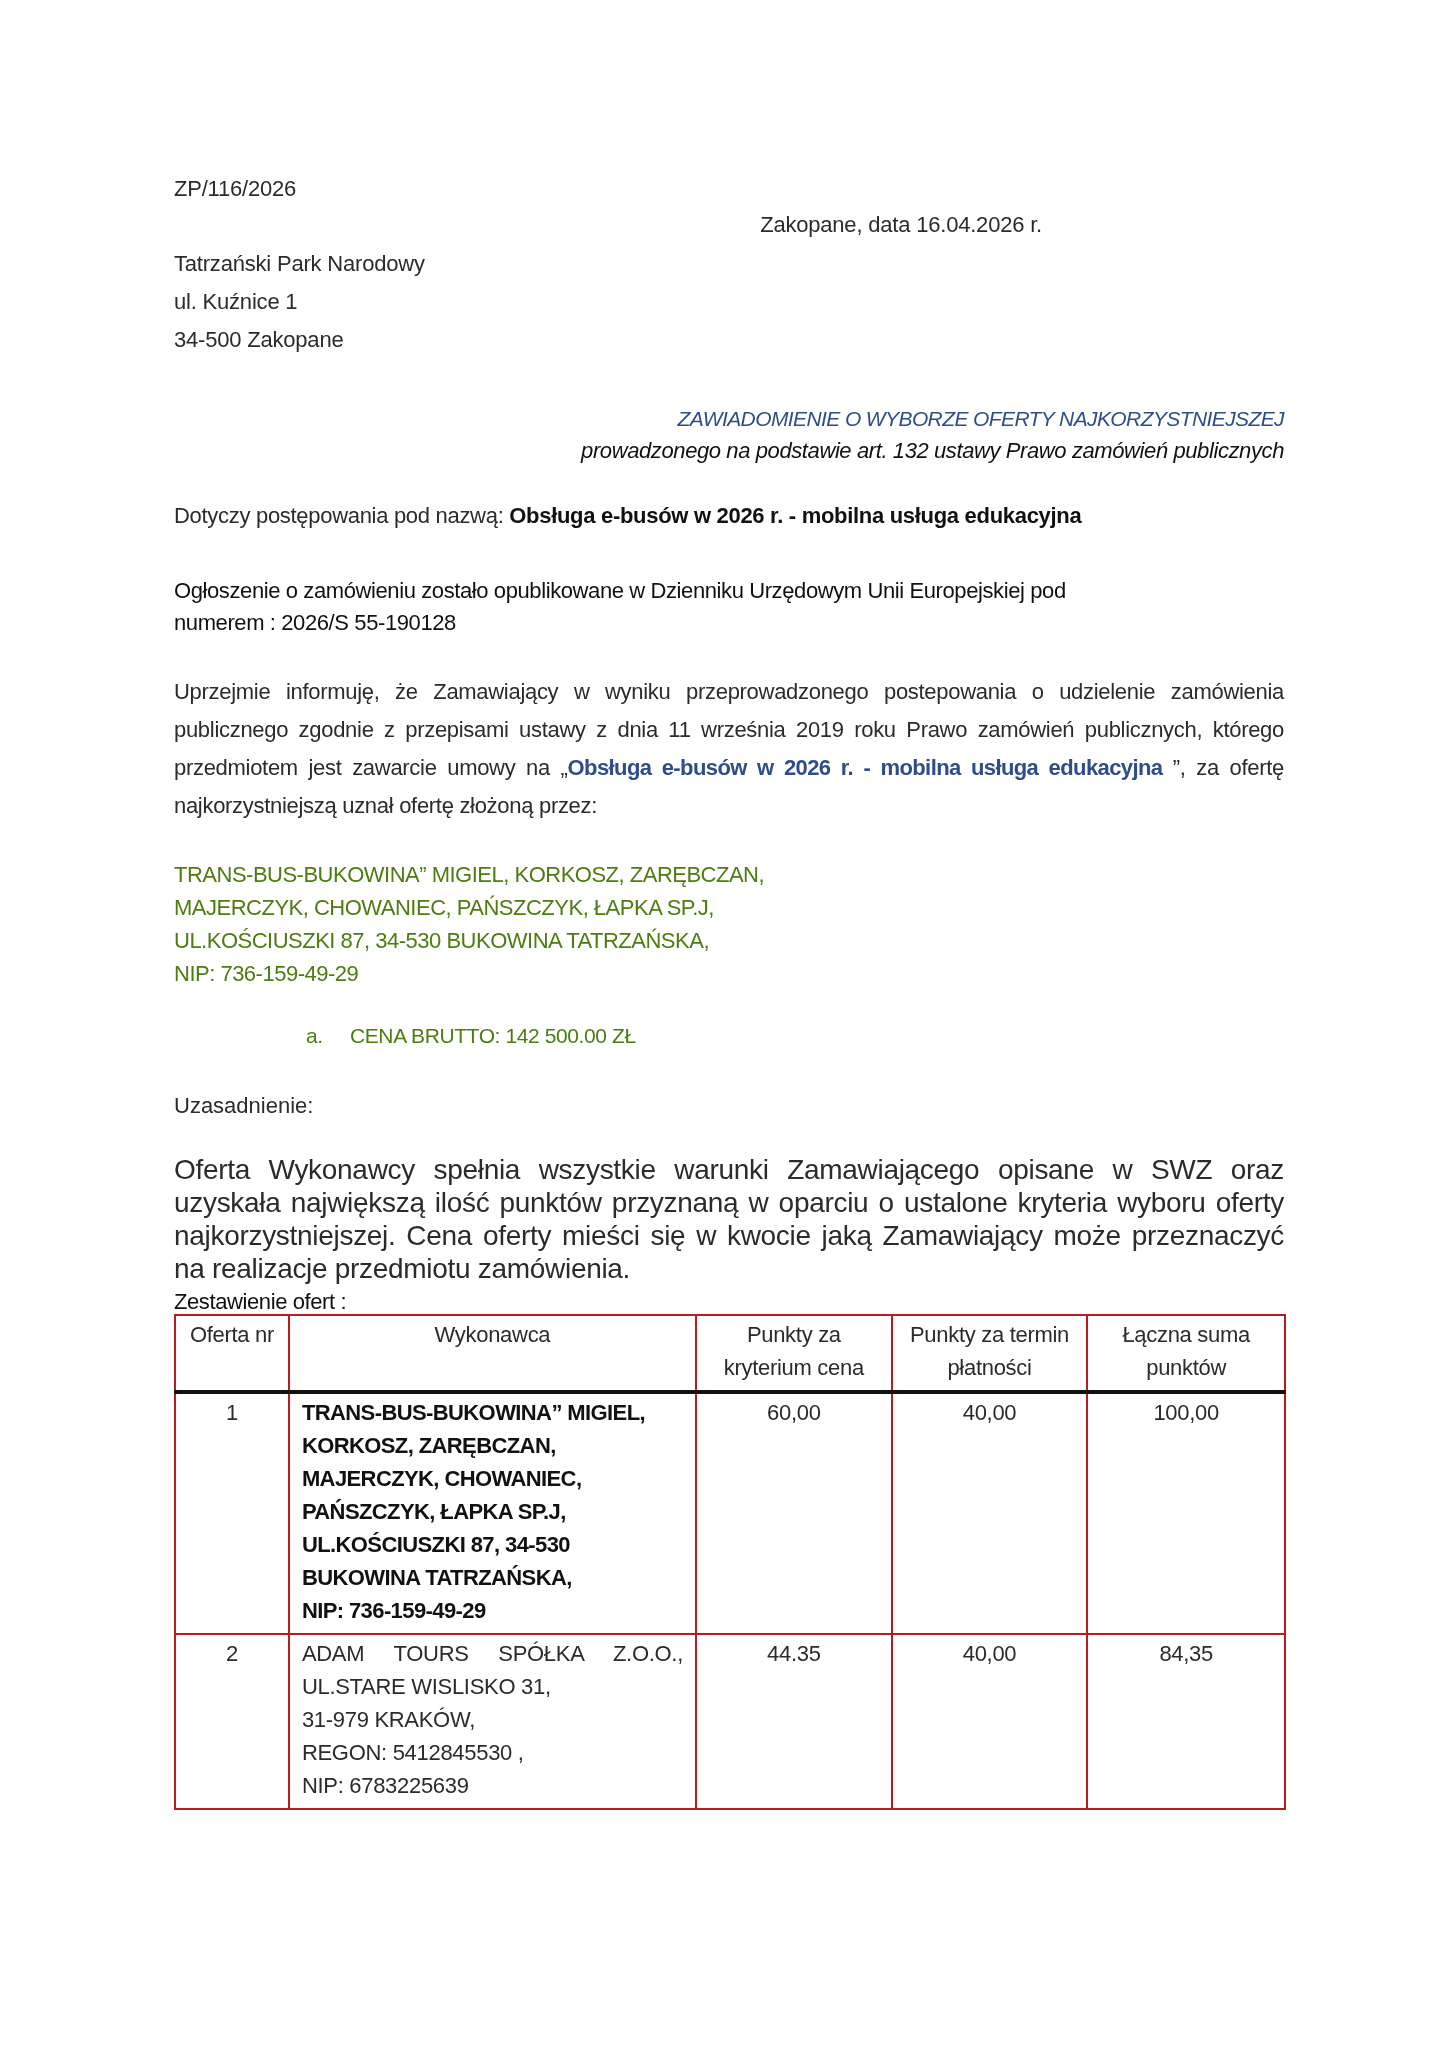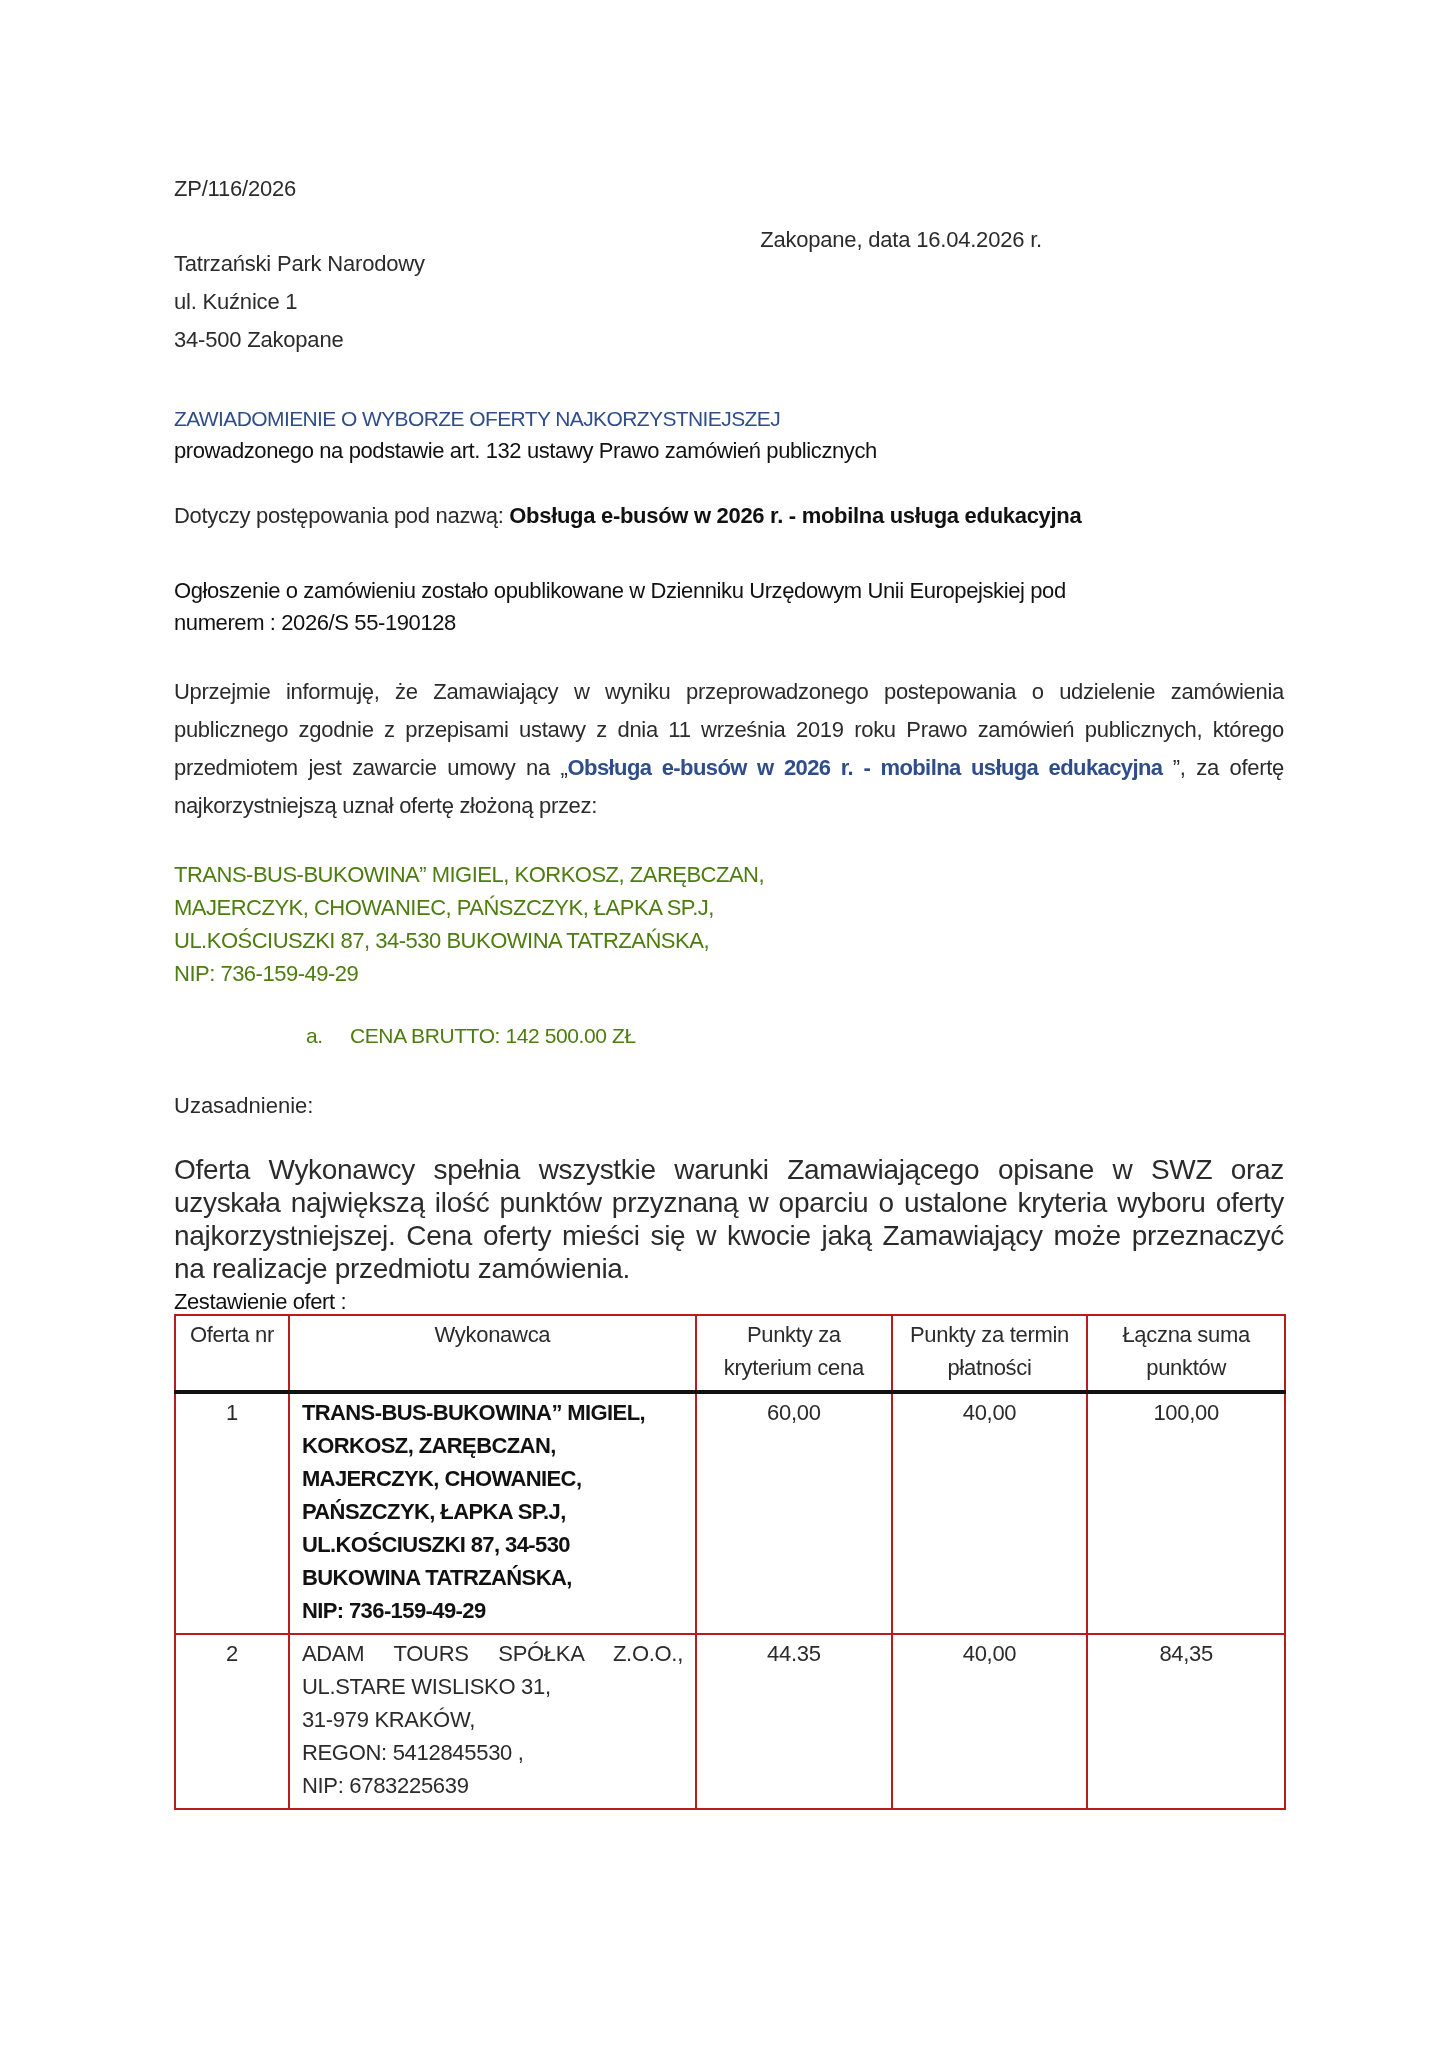--- a/index.html
+++ b/index.html
@@ -23,26 +23,26 @@
       background: #fff;
     }
     .abs { position: absolute; }
     .txt {
       font-size: 22px;
       line-height: 38px;
       color: #2b2b2b;
       letter-spacing: -0.2px;
     }
     .ref { left: 174px; top: 170px; }
-    .date { right: 162px; top: 221px; text-align: left; }
+    .date { right: 162px; top: 206px; text-align: left; }
     .addr { left: 174px; top: 245px; }
     .addr div { line-height: 38px; }
 
     .title-block {
-      left: 174px; width: 1110px; top: 403px; text-align: left;
+      left: 174px; width: 1110px; top: 403px; text-align: right; font-style: italic;
     }
     .title-main {
       font-size: 21px;
       color: #2f4d8a;
       letter-spacing: -0.6px;
       line-height: 32px;
     }
     .title-sub {
       font-size: 22px;
       color: #111;

